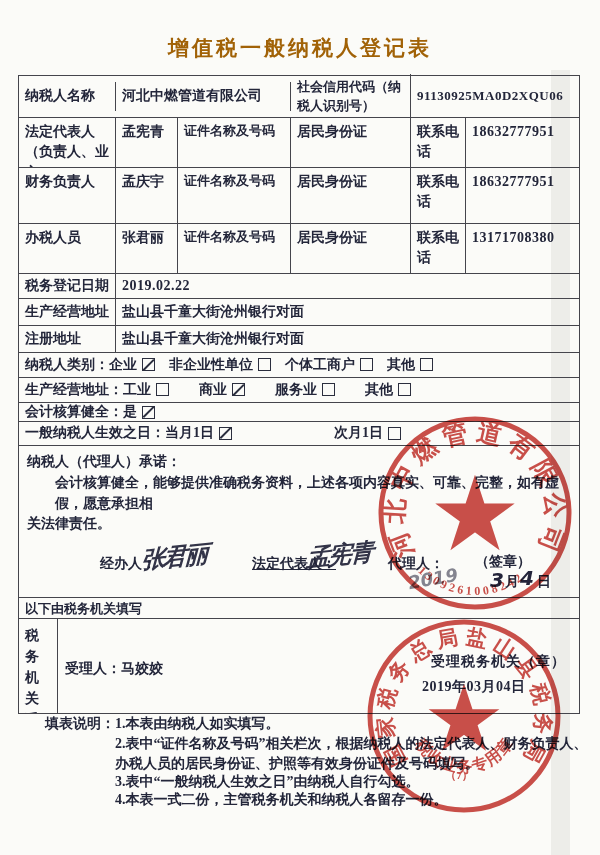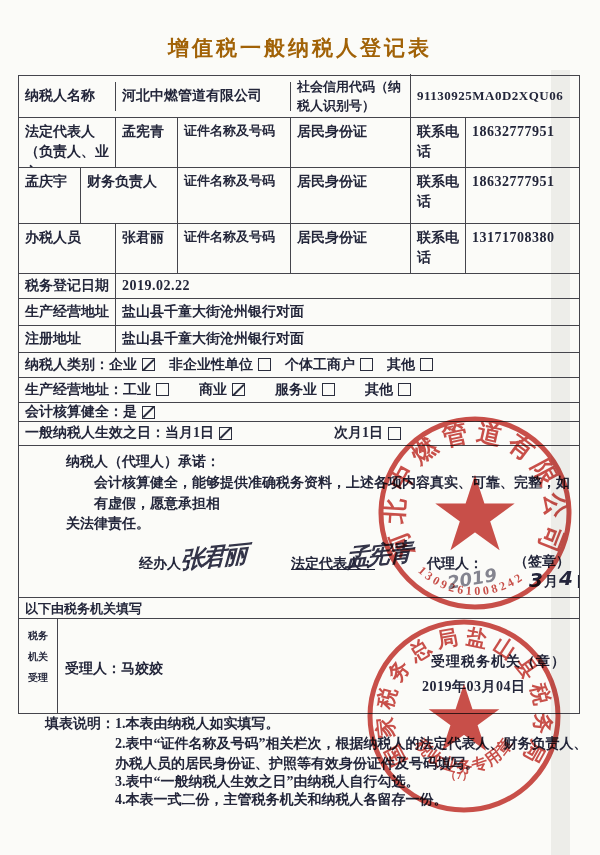--- a/index.html
+++ b/index.html
@@ -26,33 +26,33 @@
   .sm{font-size:13px;}
   .num{letter-spacing:0.5px;}
   .opt-row{display:flex;align-items:center;padding-top:1px;padding-bottom:1px;}
   .opt{display:inline-flex;align-items:center;margin-right:14px;white-space:nowrap;}
   .opt.wide{margin-right:30px;}
   .opt.far{margin-left:88px;}
   .cb{display:inline-block;width:11px;height:11px;border:1.5px solid #2b2e3e;
       margin-left:5px;position:relative;flex:0 0 auto;}
   .cb.checked::after{content:"";position:absolute;left:-2px;top:4.5px;width:15px;
       height:1.7px;background:#2b2e3e;transform:rotate(-45deg);}
-  .commit-cell{position:relative;padding:6px 8px;margin-left:39px;}
+  .commit-cell{position:relative;padding:6px 8px;}
   .commit-body{margin:1px 0 0 0;padding-left:28px;}
   .commit-body2{margin:0;}
   .abs{position:absolute;white-space:nowrap;}
   .hand{font-family:"DejaVu Sans",sans-serif;font-style:italic;font-weight:700;
         color:#23243a;}
   .sig{font-size:24px;transform:rotate(-6deg) skewX(-8deg);display:inline-block;
        letter-spacing:-2px;opacity:0.92;}
   .hand-num{font-size:20px;}
   .hand-faint{opacity:0.55;font-size:18px;transform:rotate(-10deg);}
   .office-content{position:relative;}
   .side-label{display:flex;flex-direction:column;align-items:center;
-              justify-content:flex-start;padding-top:6px;line-height:21px;font-size:10px;}
+              justify-content:flex-start;padding-top:6px;line-height:21px;font-size:14px;}
   .notes-line{position:absolute;font-size:14px;white-space:nowrap;}
   .seal{position:absolute;mix-blend-mode:multiply;opacity:0.87;}
 </style>
 </head>
 <body>
 
 <div class="page">
   <div class="scan-band"></div>
 
   <div class="title">增值税一般纳税人登记表</div>
@@ -69,22 +69,22 @@
     <div class="row h50">
       <div class="cell w97">法定代表人（负责人、业主）</div>
       <div class="cell w62">孟宪青</div>
       <div class="cell w113 sm">证件名称及号码</div>
       <div class="cell w120">居民身份证</div>
       <div class="cell w55">联系电话</div>
       <div class="cell wfill num">18632777951</div>
     </div>
 
     <div class="row h56">
+      <div class="cell w97">财务负责人</div>
       <div class="cell w62">孟庆宇</div>
-      <div class="cell w97">财务负责人</div>
       <div class="cell w113 sm">证件名称及号码</div>
       <div class="cell w120">居民身份证</div>
       <div class="cell w55">联系电话</div>
       <div class="cell wfill num">18632777951</div>
     </div>
 
     <div class="row h50">
       <div class="cell w97">办税人员</div>
       <div class="cell w62">张君丽</div>
       <div class="cell w113 sm">证件名称及号码</div>

